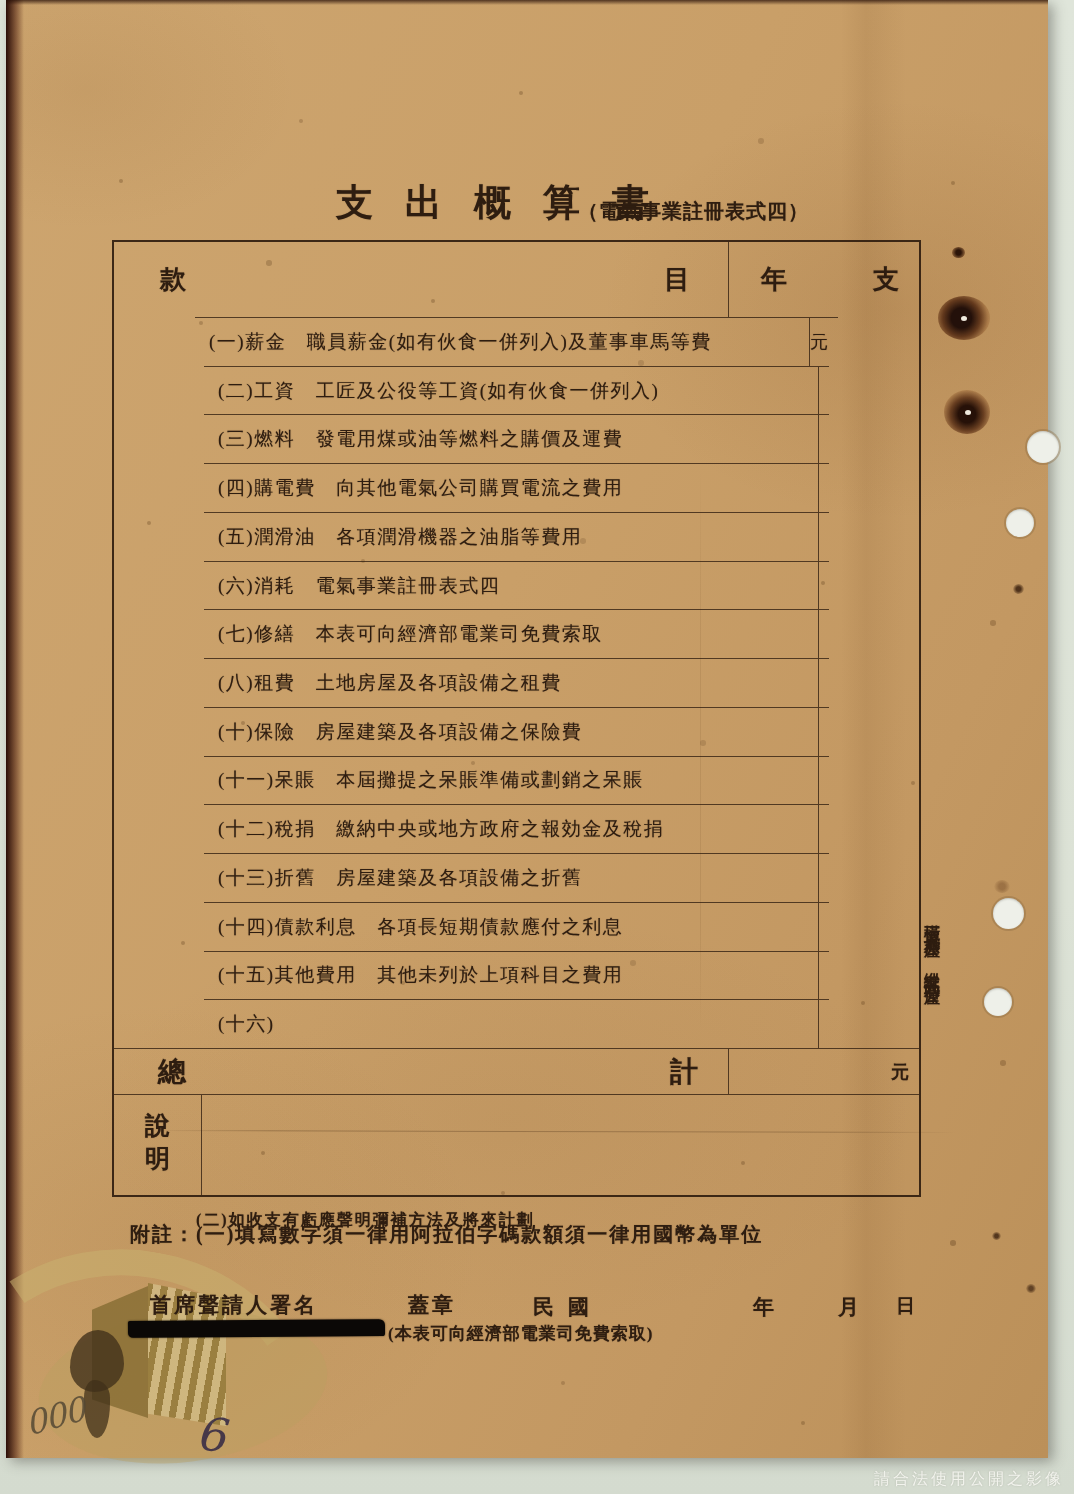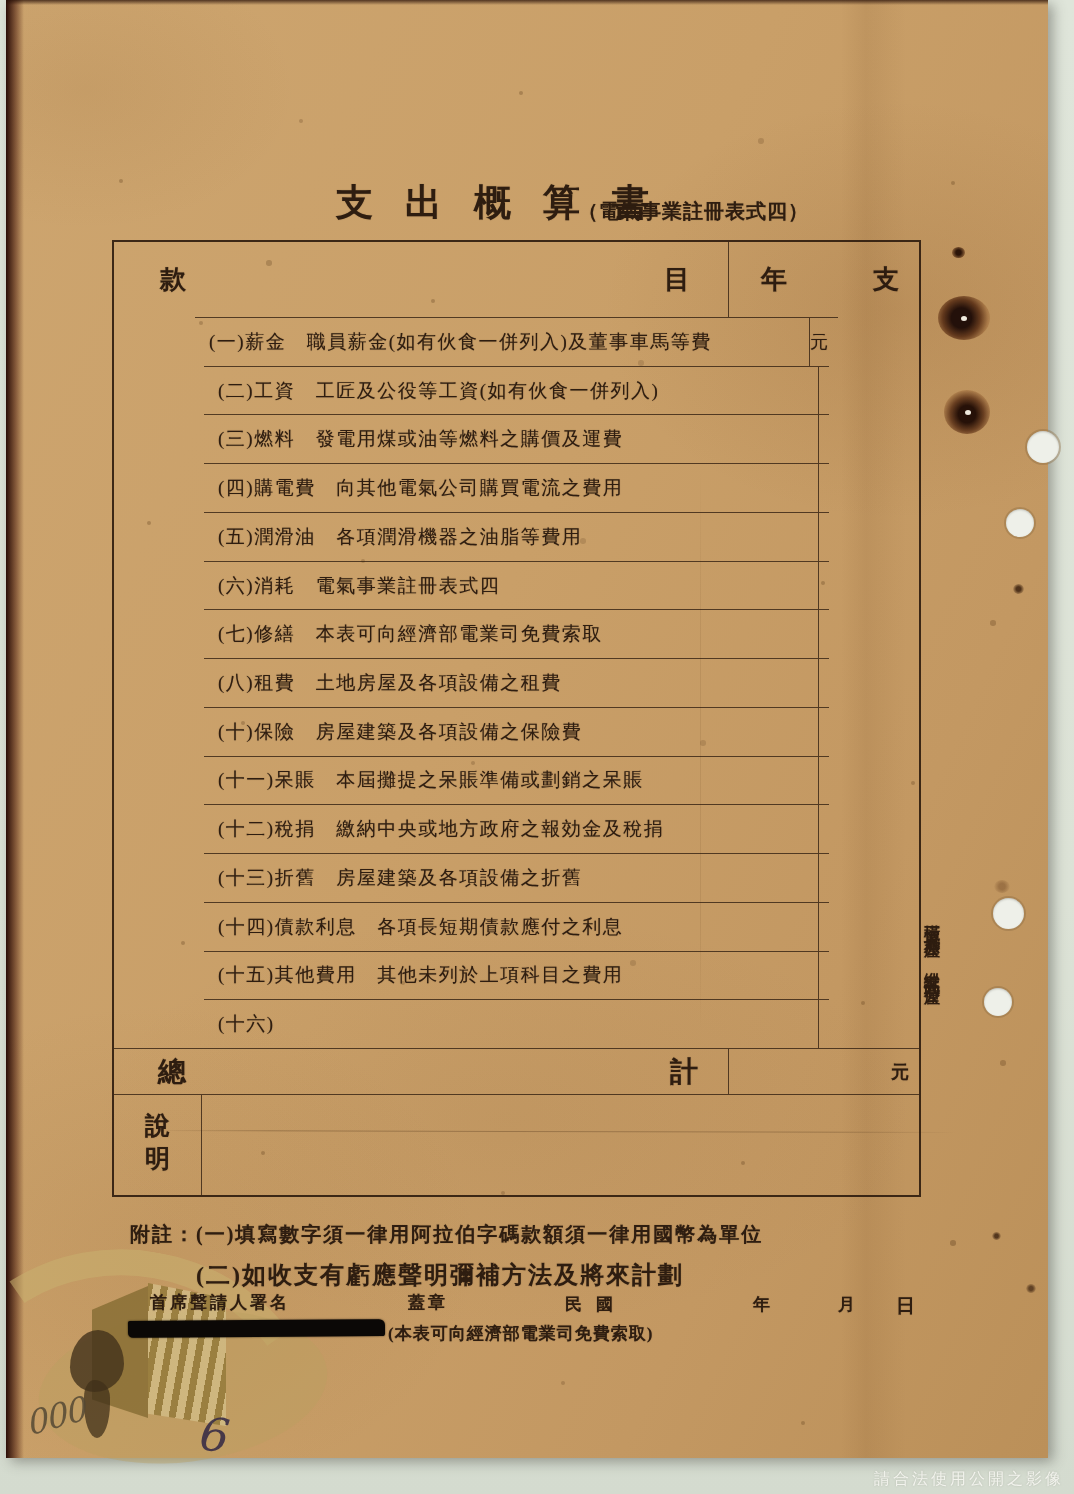--- a/index.html
+++ b/index.html
@@ -88,25 +88,25 @@
   .r-space{flex:1;}
   
   .side-note{
     position:absolute;left:921px;top:912px;height:292px;z-index:3;
     writing-mode:vertical-rl;text-orientation:upright;
     font-size:16px;font-weight:bold;letter-spacing:3px;display:flex;
   }
   .side-note .seg2{margin-top:26px;}
   
   .notes1{position:absolute;left:130px;top:1221px;z-index:3;font-size:20px;font-weight:bold;letter-spacing:2px;white-space:nowrap;}
-  .notes2{position:absolute;left:196px;top:1259px;z-index:3;font-size:24px;font-weight:bold;letter-spacing:2px;white-space:nowrap;}
-  .sig{position:absolute;z-index:3;font-size:17px;font-weight:bold;letter-spacing:3px;white-space:nowrap;}
+  .notes2{position:absolute;left:196px;top:1210px;z-index:3;font-size:16px;font-weight:bold;letter-spacing:2px;white-space:nowrap;}
+  .sig{position:absolute;z-index:3;font-size:21px;font-weight:bold;letter-spacing:3px;white-space:nowrap;}
   .sig-label{left:150px;top:1291px;}
   .sig-seal{left:408px;top:1291px;}
-  .sig-era{left:565px;top:1293px;letter-spacing:14px;}
+  .sig-era{left:533px;top:1293px;letter-spacing:14px;}
   .sig-year{left:753px;top:1293px;}
   .sig-month{left:838px;top:1293px;}
   .sig-day{left:896px;top:1293px;font-size:19px;}
   .blackbar{
     position:absolute;left:128px;top:1320px;width:257px;height:17px;z-index:5;
     background:#0b0806;border-radius:2px 6px 3px 5px;transform:rotate(-.4deg);
     box-shadow:0 0 2px rgba(10,6,2,.7);
   }
   .footnote{position:absolute;left:388px;top:1322px;z-index:3;font-size:17px;font-weight:bold;letter-spacing:1px;white-space:nowrap;}
   

